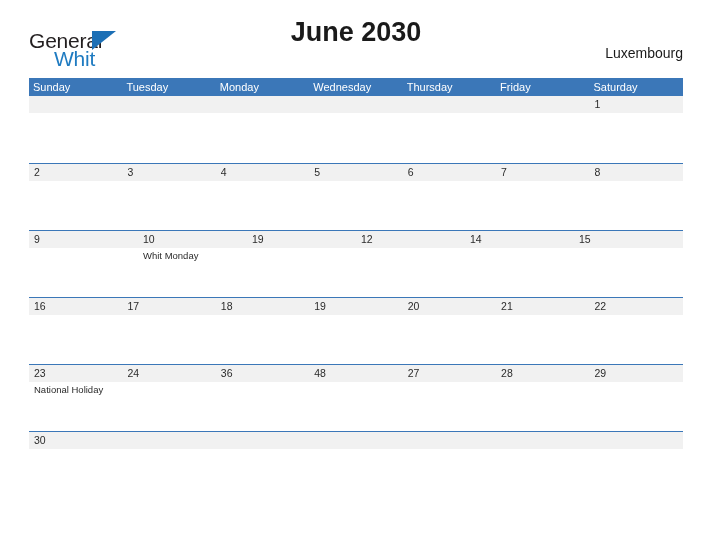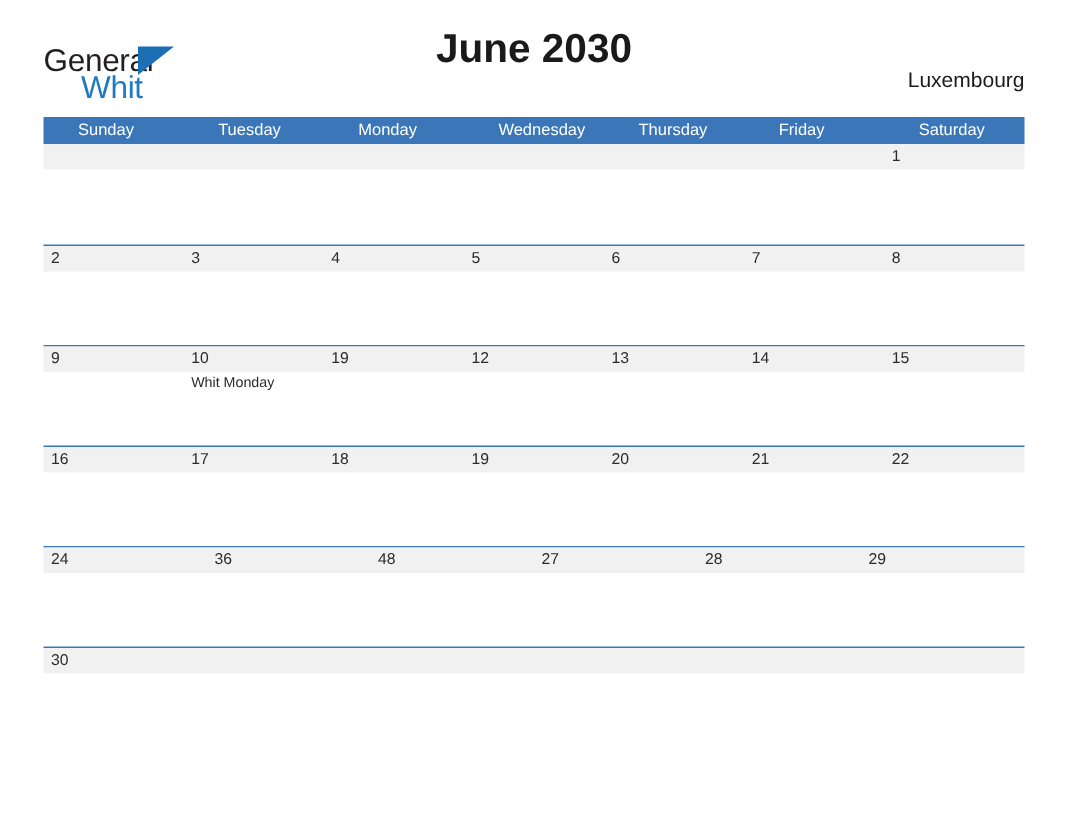--- a/index.html
+++ b/index.html
@@ -96,21 +96,21 @@
 
   .dow-row {
     display: flex;
     width: 654px;
     height: 18px;
     background: #3b77b8;
   }
   .dow-cell {
     flex: 1 1 0;
     box-sizing: border-box;
-    padding-left: 23px;
+    padding-left: 4px;
     font-size: 11px;
     line-height: 18px;
     color: #ffffff;
     font-family: "Liberation Sans", sans-serif;
     white-space: nowrap;
     overflow: hidden;
   }
 
   .week-row {
     position: relative;
@@ -270,24 +270,20 @@
         </div>
         <div class="day-cell">
           <div class="day-num">19</div>
           <div class="day-event"></div>
         </div>
         <div class="day-cell">
           <div class="day-num">12</div>
           <div class="day-event"></div>
         </div>
         <div class="day-cell">
-          <div class="day-num">13</div>
-          <div class="day-event"></div>
-        </div>
-        <div class="day-cell">
           <div class="day-num">14</div>
           <div class="day-event"></div>
         </div>
         <div class="day-cell">
           <div class="day-num">15</div>
           <div class="day-event"></div>
         </div>
       </div>
     </div>
 
@@ -322,20 +318,24 @@
           <div class="day-num">22</div>
           <div class="day-event"></div>
         </div>
       </div>
     </div>
 
     <div class="week-row">
       <div class="week-band"></div>
       <div class="week-cells">
         <div class="day-cell">
+          <div class="day-num">23</div>
+          <div class="day-event">National Holiday</div>
+        </div>
+        <div class="day-cell">
           <div class="day-num">24</div>
           <div class="day-event"></div>
         </div>
         <div class="day-cell">
           <div class="day-num">36</div>
           <div class="day-event"></div>
         </div>
         <div class="day-cell">
           <div class="day-num">48</div>
           <div class="day-event"></div>

